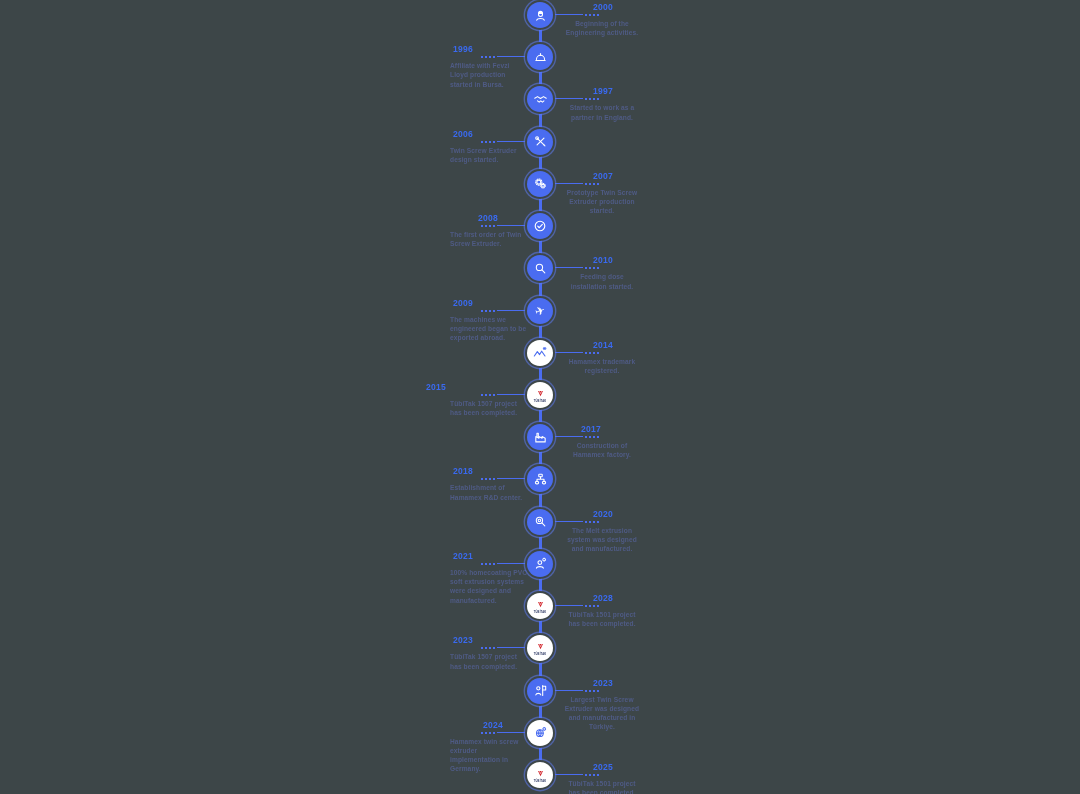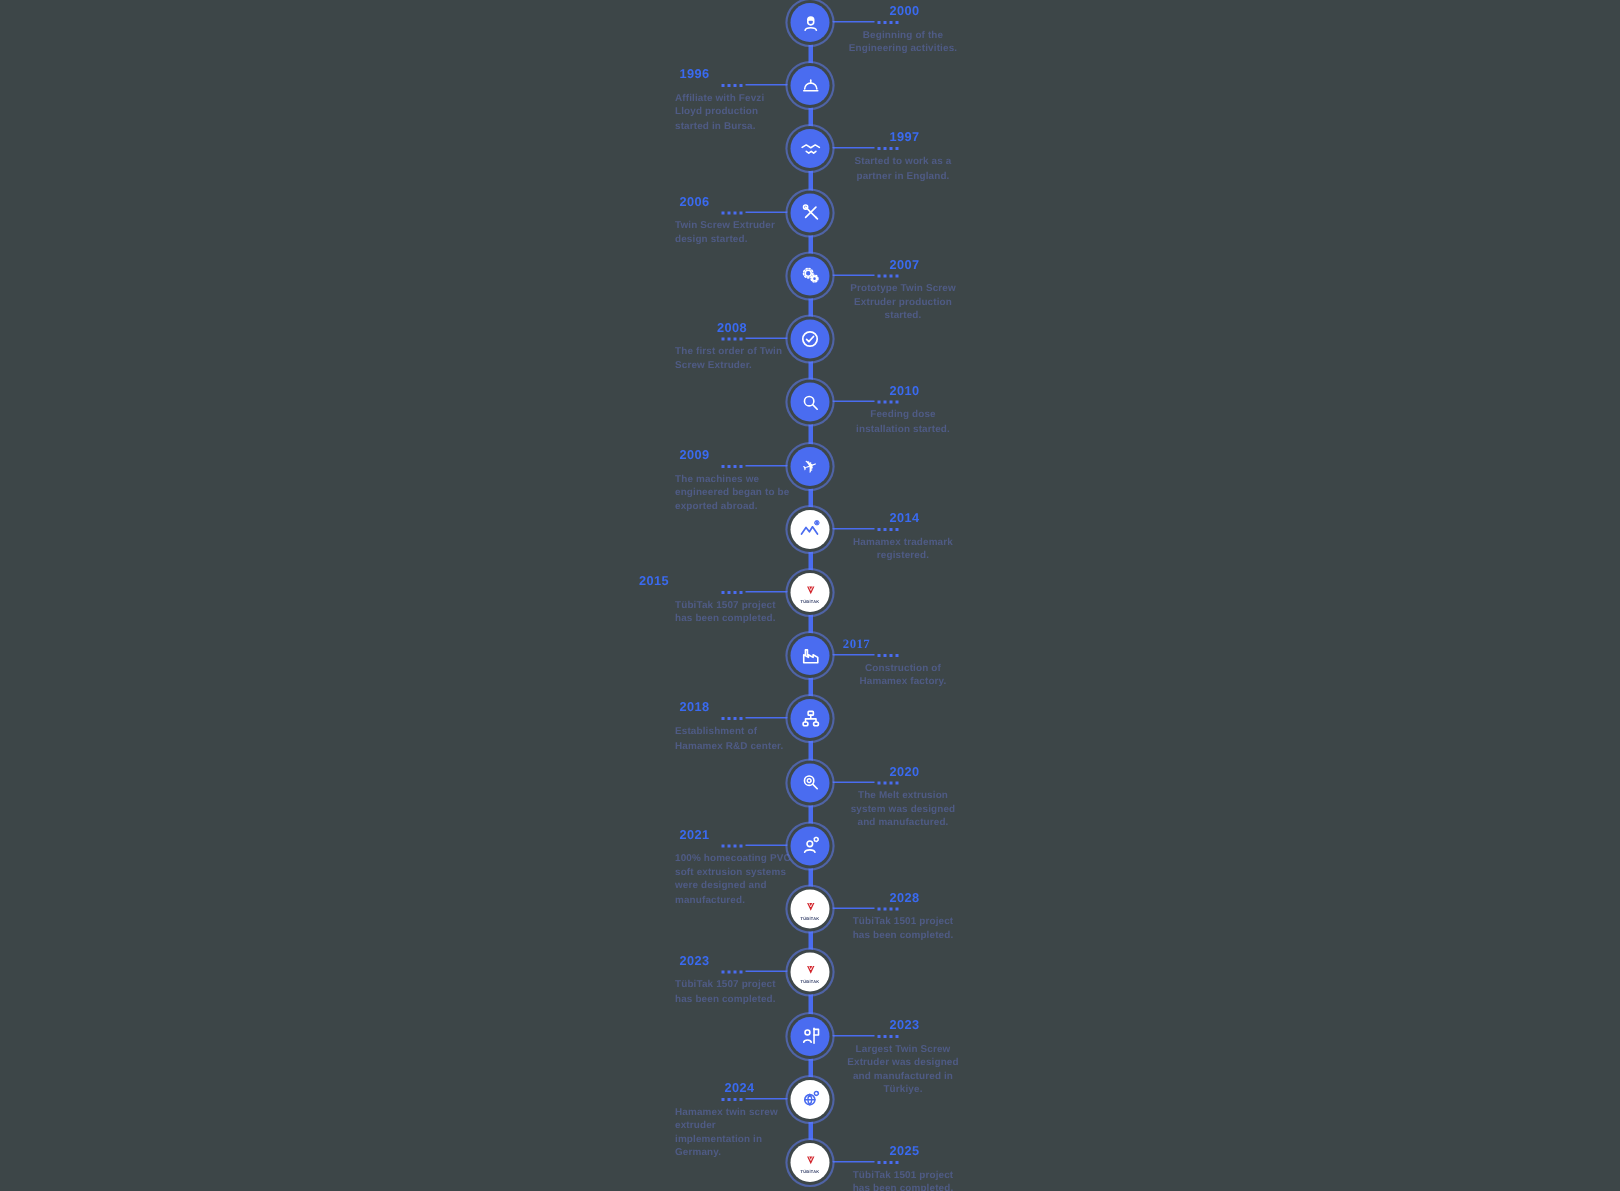--- a/index.html
+++ b/index.html
@@ -180,21 +180,21 @@
             <path d="M7.5 5.5h9l-4.5 9.5z" fill="#d2232a" stroke="none"></path>
             <path d="M9.8 5.8l2.2 4.6 2.2-4.6" stroke="#fff" stroke-width="1"></path>
           </svg>
         </span>
         <span class="logo-label">TÜBİTAK</span>
       </div>
     </div>
     <div class="item" style="top: 437.222px;">
       <div class="connector" style="border-top-color: rgb(74, 108, 240); left: 553px; width: 30px;"></div>
       <div class="connector dotted" style="border-top-color: rgb(74, 108, 240); left: 585px; width: 14px;"></div>
-      <div class="year" style="color: rgb(58, 106, 240); left: 531px; width: 80px; text-align: center; font-family: Liberation Serif, serif;">2017</div>
+      <div class="year" style="color: rgb(58, 106, 240); left: 551px; width: 80px; text-align: center;">2017</div>
       <div class="desc" style="color: rgb(79, 91, 133); left: 562px; width: 80px; text-align: center;">Construction of Hamamex factory.</div>
       <div class="bubble blue" style="background: rgb(74, 108, 240); box-shadow: rgb(61, 70, 72) 0px 0px 0px 2px, rgba(94, 124, 244, 0.55) 0px 0px 0px 3.4px;">
         <span style="display:flex;align-items:center;justify-content:center;">
           <svg width="15" height="15" viewBox="0 0 24 24" fill="none" stroke="#ffffff" stroke-width="1.7" stroke-linecap="round" stroke-linejoin="round">
             <path d="M4.5 19v-8.6l5 2.8v-2.8l5 2.8v-2.8l5 2.8V19z"></path>
             <path d="M6.3 10.4V5.2h2.2v5.8"></path>
           </svg>
         </span>
       </div>
     </div>

